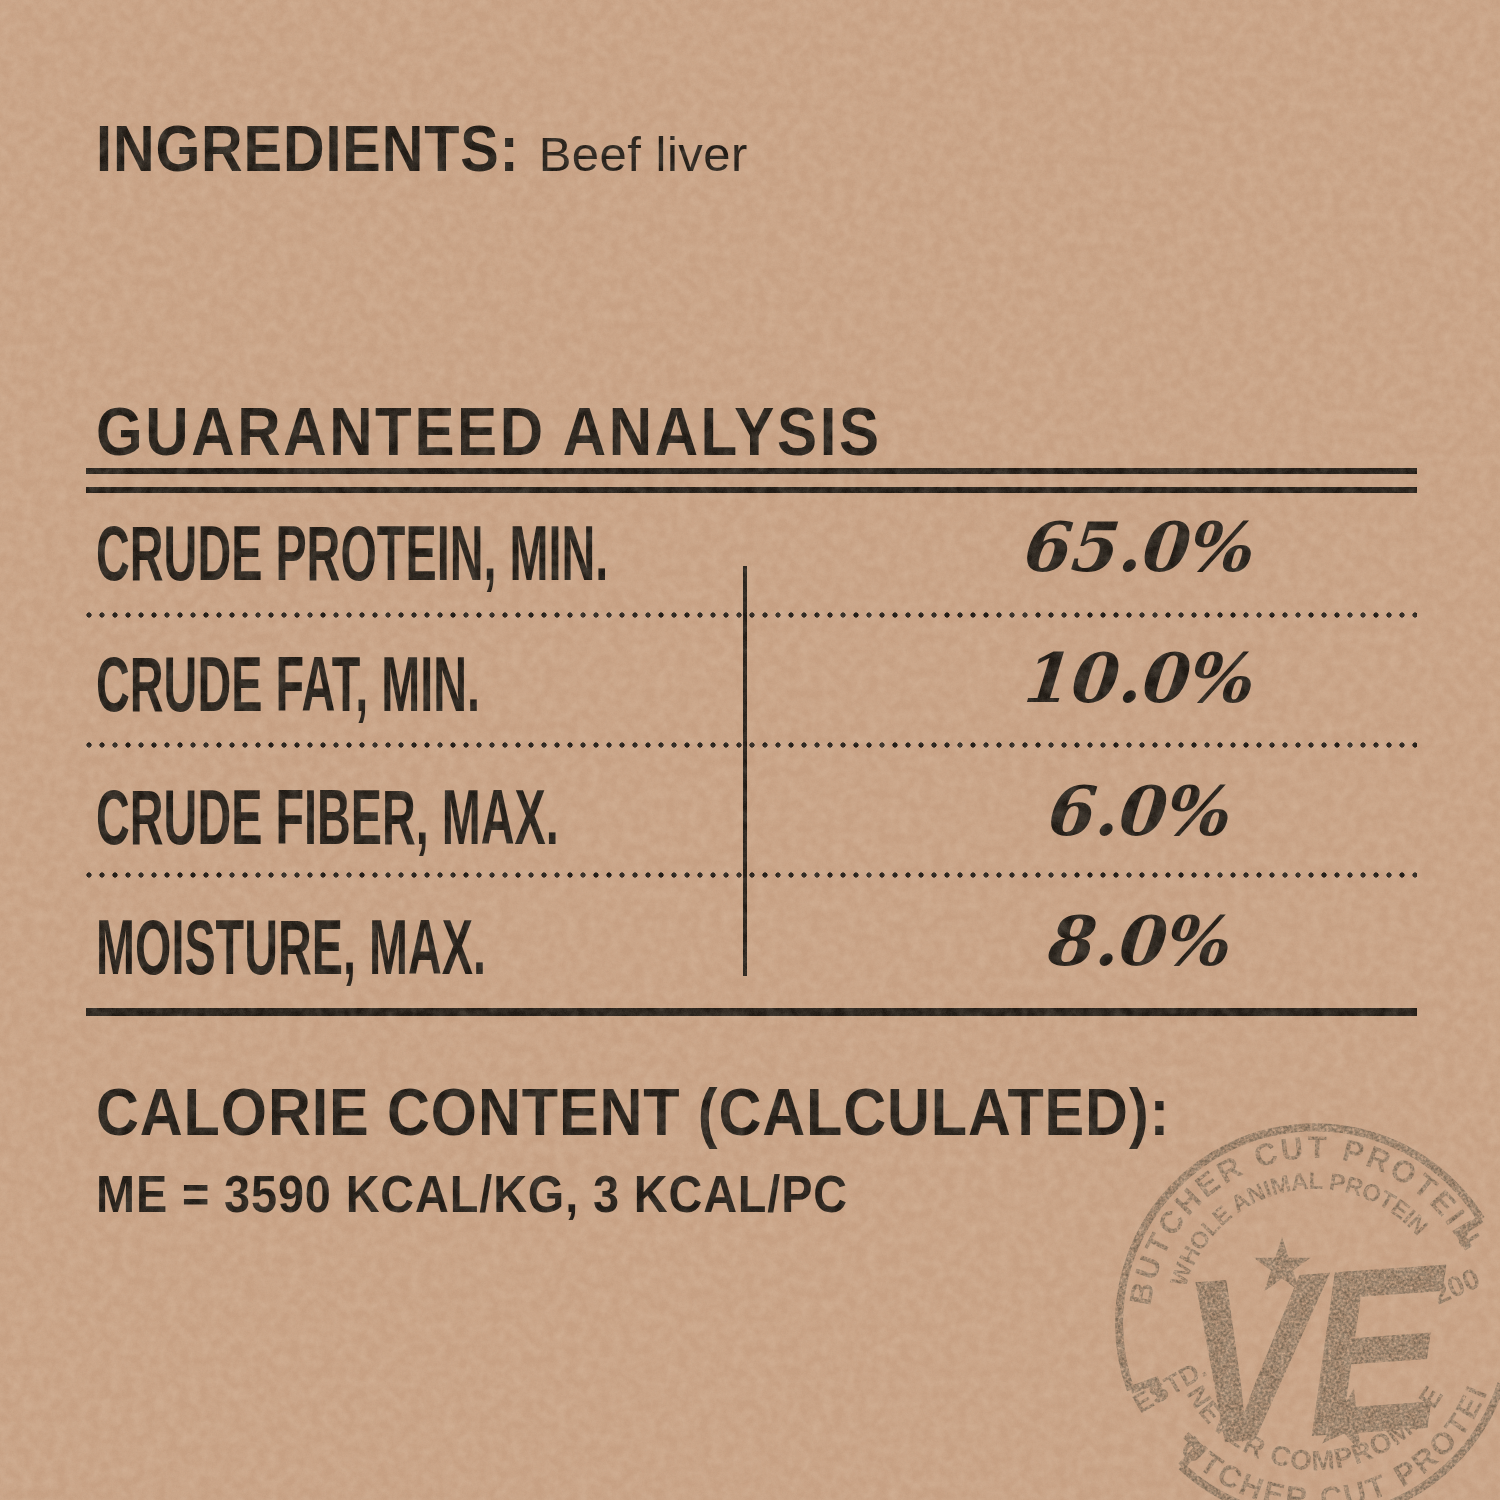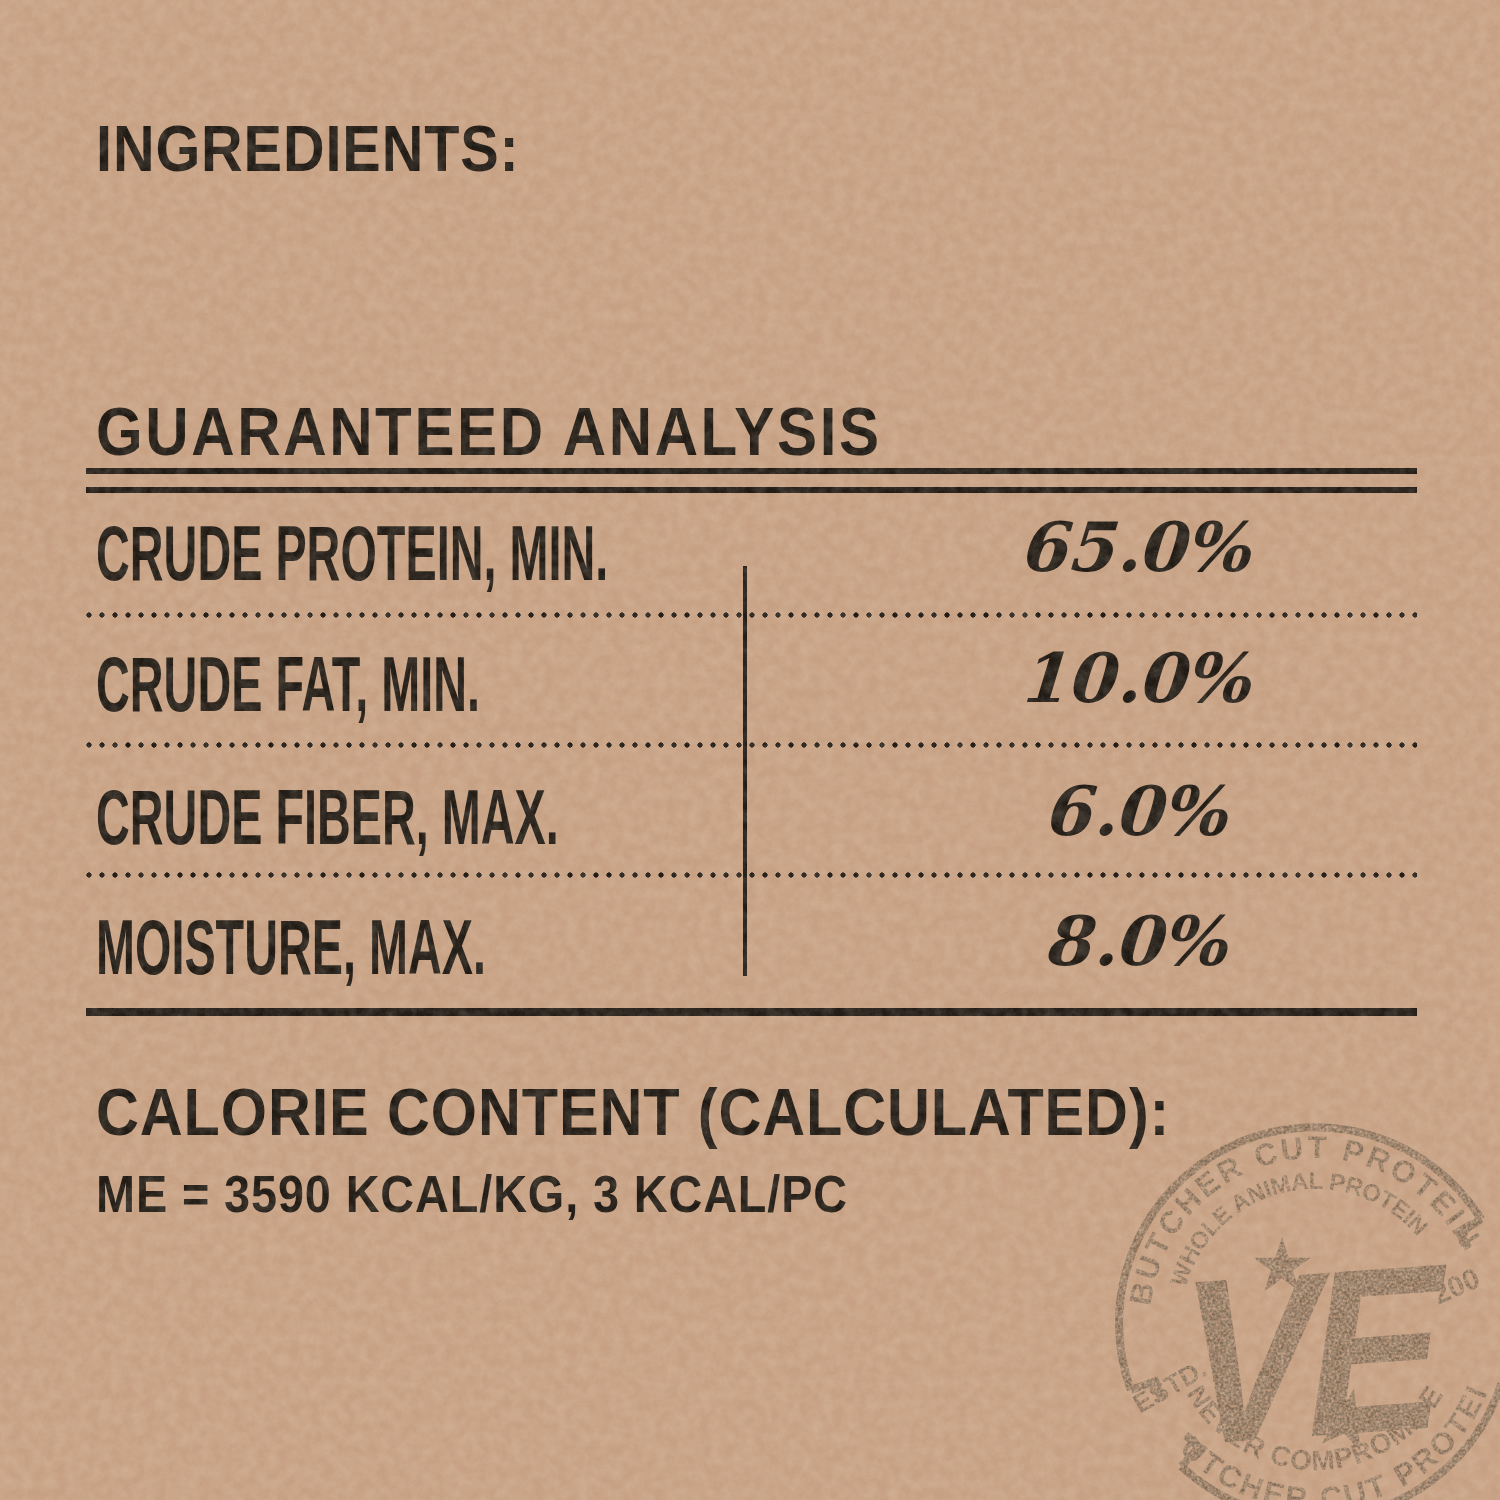--- a/index.html
+++ b/index.html
@@ -82,20 +82,21 @@
     position: absolute; left: 0; top: 0; pointer-events: none;
   }
 </style>
 </head>
 <body>
 
 <div class="page ink">
 
   <div class="abs ingredients-line">
     <span class="ingredients-heading">INGREDIENTS:</span>
+    <span class="ingredients-value">Beef liver</span>
   </div>
 
   <div class="abs ga-title">GUARANTEED ANALYSIS</div>
 
   <div class="rule-double"></div>
   <div class="col-divider"></div>
 
   <div class="ga-row-label" style="top:514px">CRUDE PROTEIN, MIN.</div>
   <div class="ga-row-value" style="top:513px">
     <span>65.0%</span>

